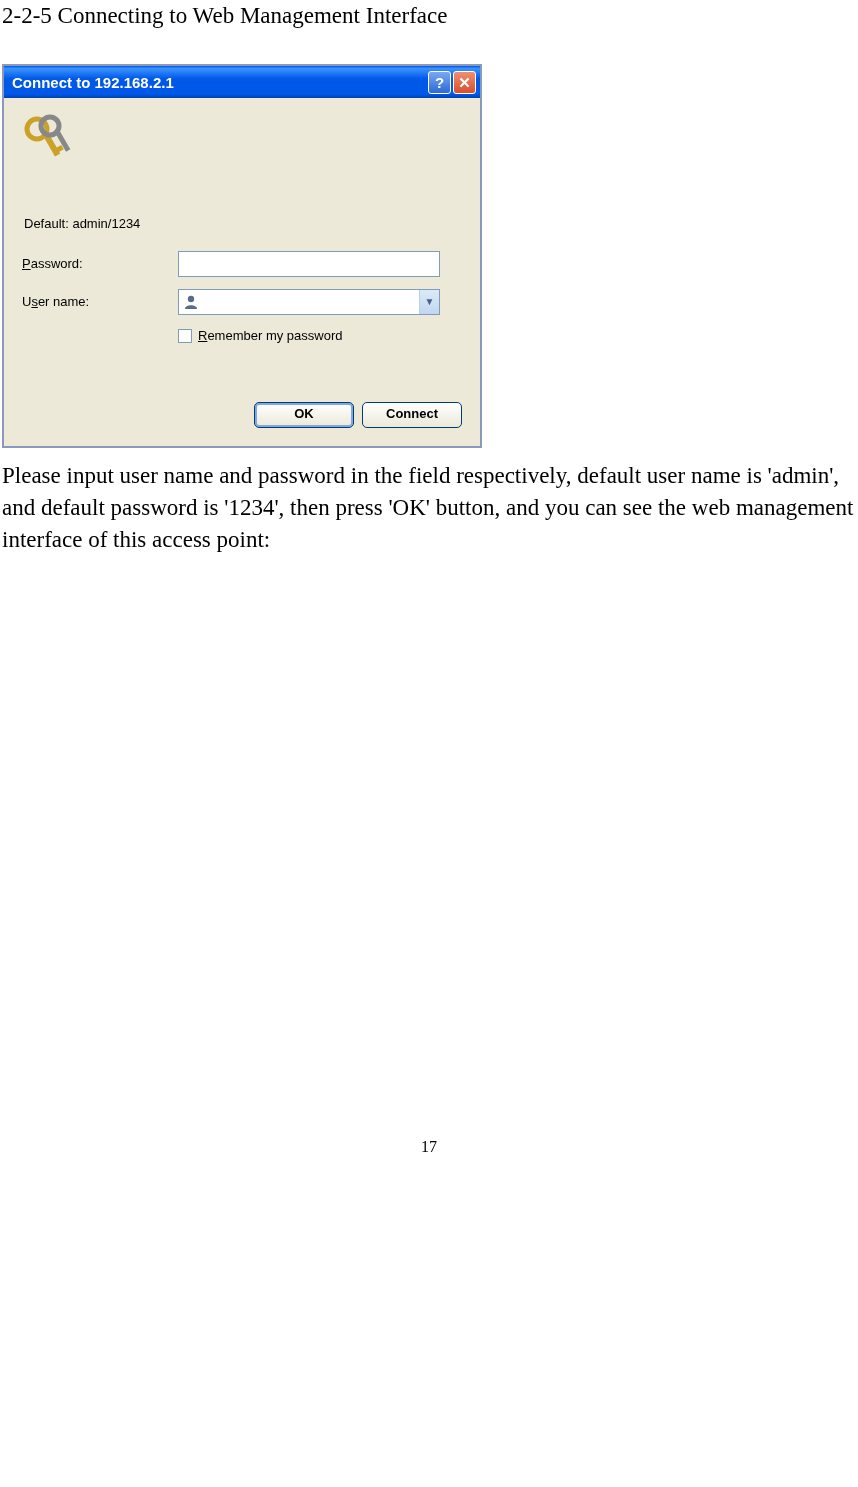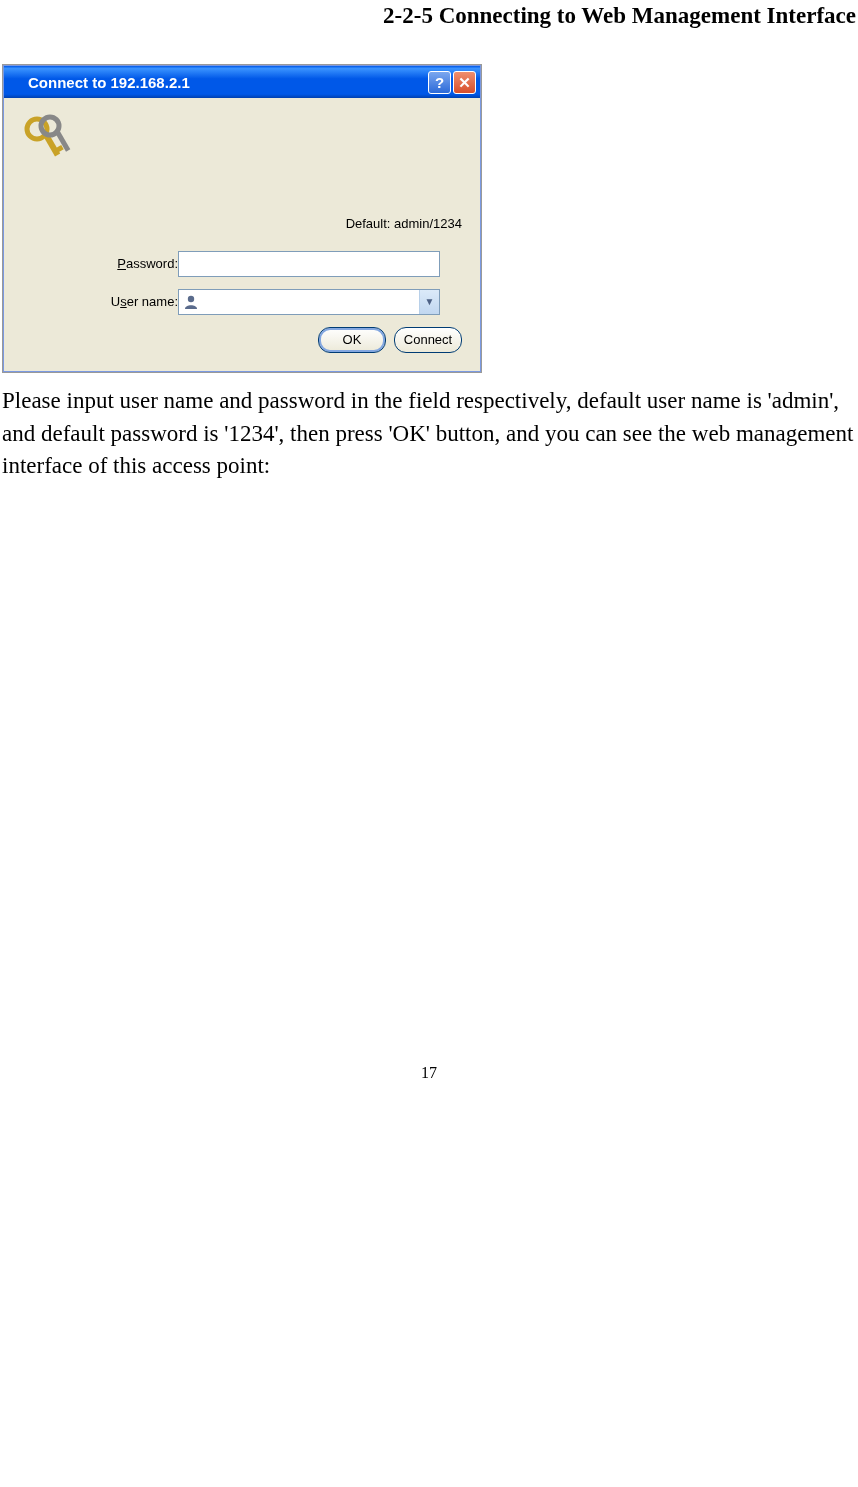--- a/index.html
+++ b/index.html
@@ -12,23 +12,22 @@
       font-size: 23px;
       line-height: 1.4;
       width: 858px;
       background: #fff;
       padding: 0;
     }
     .content {
       padding: 0 2px;
     }
     .section-title {
-      font-weight: bold;
+      font-weight: normal;
       margin-bottom: 32px;
-      text-align: right;
     }
     .paragraph {
       margin-bottom: 32px;
     }
     .dialog-image {
       margin-bottom: 12px;
       display: inline-block;
       border: 1px solid #999;
     }
     .page-number {
@@ -43,21 +42,21 @@
       background: #ece9d8;
       font-family: Tahoma, sans-serif;
       font-size: 13px;
     }
     .titlebar {
       background: linear-gradient(to bottom, #0058e8 0%, #3a93ff 8%, #0058e8 40%, #0058e8 88%, #0040b0 100%);
       color: #fff;
       display: flex;
       align-items: center;
       justify-content: space-between;
-      padding: 4px 4px 4px 24px;
+      padding: 4px 4px 4px 8px;
       font-weight: bold;
       font-size: 15px;
       height: 32px;
     }
     .titlebar-buttons {
       display: flex;
       gap: 2px;
     }
     .titlebar-btn {
       width: 23px;
@@ -74,21 +73,20 @@
     .help-btn {
       background: linear-gradient(to bottom, #7ba7ef, #2c6ad8);
     }
     .close-btn {
       background: linear-gradient(to bottom, #ef8f6f, #d84f2c);
       font-family: Arial;
     }
     .dialog-body {
       background: #ece9d8;
       padding: 16px 18px 18px 18px;
-      text-align: right;
     }
     .keys-section {
       display: flex;
       align-items: flex-start;
       margin-bottom: 46px;
     }
     .keys-icon {
       width: 50px;
       height: 55px;
       margin-right: 14px;
@@ -162,30 +160,31 @@
       border: 1px solid #7f9db9;
       background: #fff;
       margin-right: 6px;
     }
     .button-row {
       display: flex;
       justify-content: flex-end;
       gap: 8px;
     }
     .btn {
-      width: 68px;
+      width: 100px;
       height: 26px;
       border: 1px solid #003c74;
-      border-radius: 12px;
+      border-radius: 5px;
       background: linear-gradient(to bottom, #fff, #ece9d8);
       display: flex;
       align-items: center;
       justify-content: center;
       font-family: Tahoma, sans-serif;
       font-size: 13px;
+      font-weight: bold;
     }
     .btn-ok {
       box-shadow: inset 0 0 0 2px #83a7e0;
     }
   </style>
 </head>
 <body>
 
 <div class="content">
   <p class="section-title">2-2-5 Connecting to Web Management Interface</p>
@@ -225,20 +224,24 @@
             <div class="combo-icon">
               <svg width="16" height="16" viewBox="0 0 16 16">
                 <circle cx="8" cy="5" r="3.2" fill="#5a6b8c"></circle>
                 <path d="M2 15 C2 10, 14 10, 14 15 Z" fill="#5a6b8c"></path>
               </svg>
             </div>
             <div class="combo-text"></div>
             <div class="combo-arrow">▼</div>
           </div>
         </div>
+        <div class="checkbox-row">
+          <div class="checkbox"></div>
+          <span><u>R</u><span>emember my password</span></span>
+        </div>
         <div class="button-row">
           <div class="btn btn-ok">OK</div>
           <div class="btn">Connect</div>
         </div>
       </div>
     </div>
   </div>
 
   <p class="paragraph">Please input user name and password in the field respectively, default user name is 'admin', and default password is '1234', then press 'OK' button, and you can see the web management interface of this access point:</p>
 </div>

